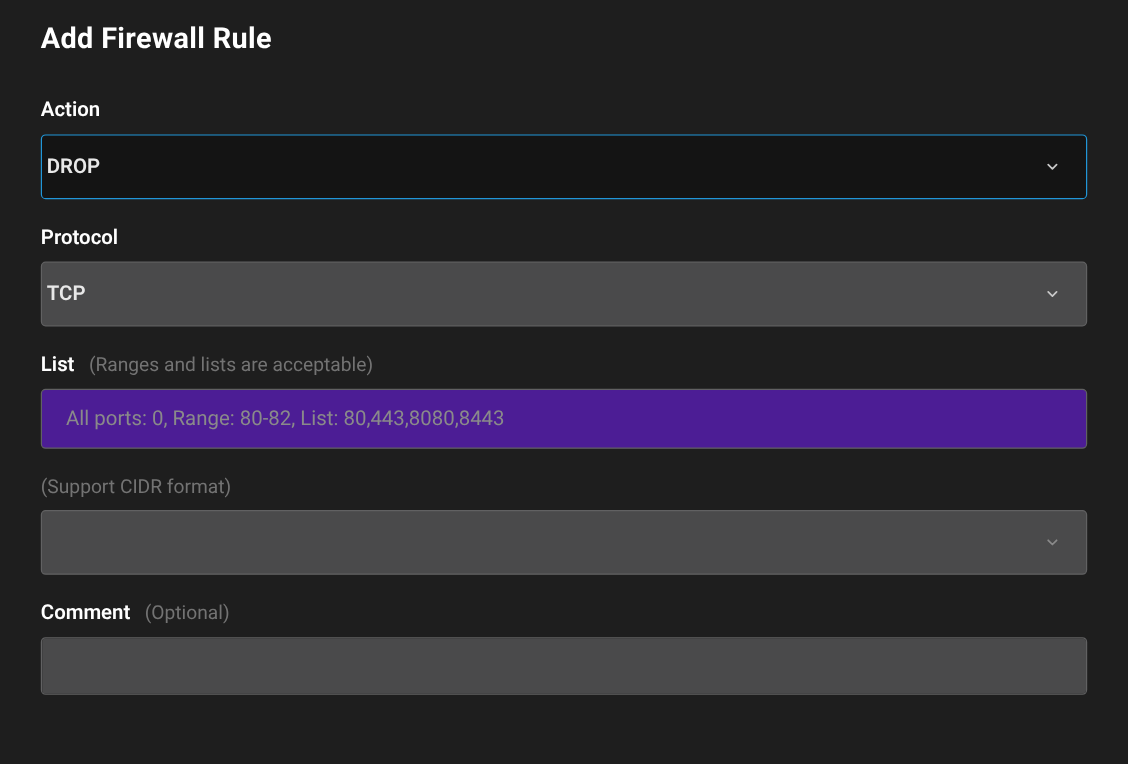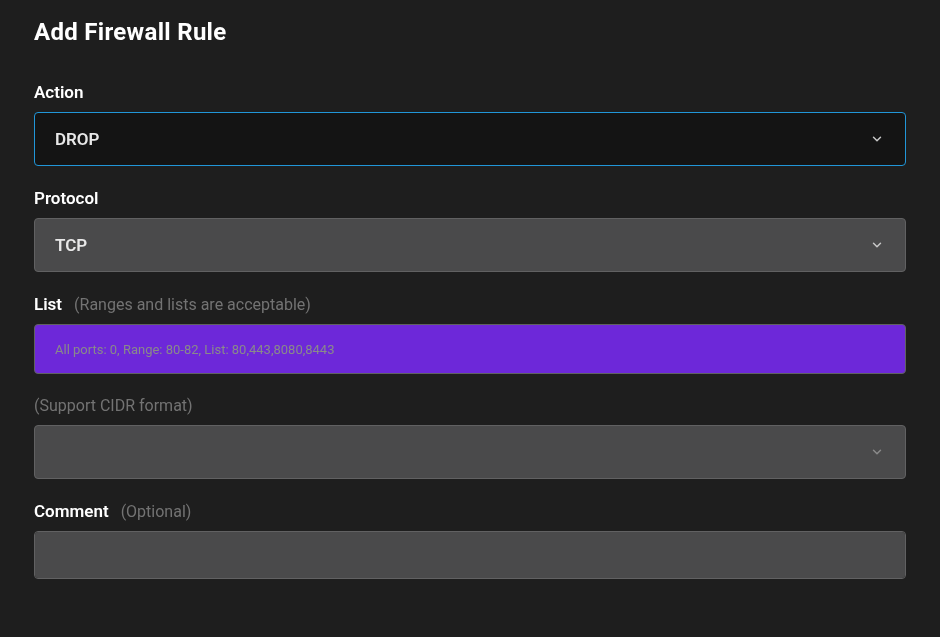--- a/index.html
+++ b/index.html
@@ -47,21 +47,21 @@
     .select-wrapper {
       position: relative;
       width: 100%;
     }
     .select-control {
       width: 100%;
       height: 54px;
       background: #4a4a4b;
       border: 1px solid #616162;
       border-radius: 4px;
-      padding: 0 46px 0 20px;
+      padding: 0 46px 0 4px;
       font-size: 17px;
       font-weight: 600;
       color: #e8e8e8;
       display: flex;
       align-items: center;
       cursor: pointer;
     }
     .select-control.focused {
       background: #141414;
       border: 1.5px solid #2196d8;
@@ -85,25 +85,25 @@
     }
     .chevron.light svg path {
       stroke: #c8c8c8;
     }
     .chevron.dim svg path {
       stroke: #8a8a8a;
     }
     .text-input {
       width: 100%;
       height: 54px;
-      background: #6d28d9;
+      background: #4c1d95;
       border: 1px solid #616162;
       border-radius: 4px;
       padding: 0 20px;
-      font-size: 13px;
+      font-size: 17px;
       color: #e8e8e8;
       font-family: inherit;
       outline: none;
     }
     .text-input::placeholder {
       color: #8a8a8a;
     }
     .text-input.short {
       height: 50px;
     }

